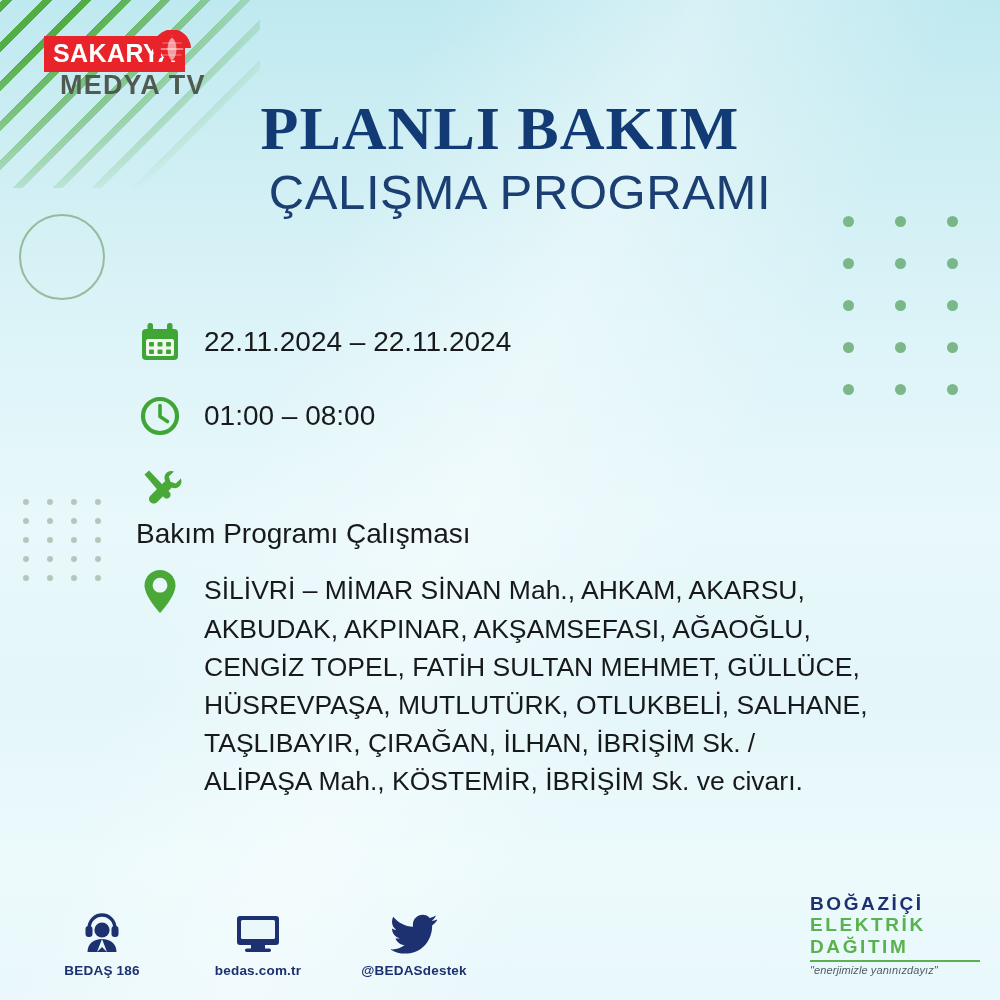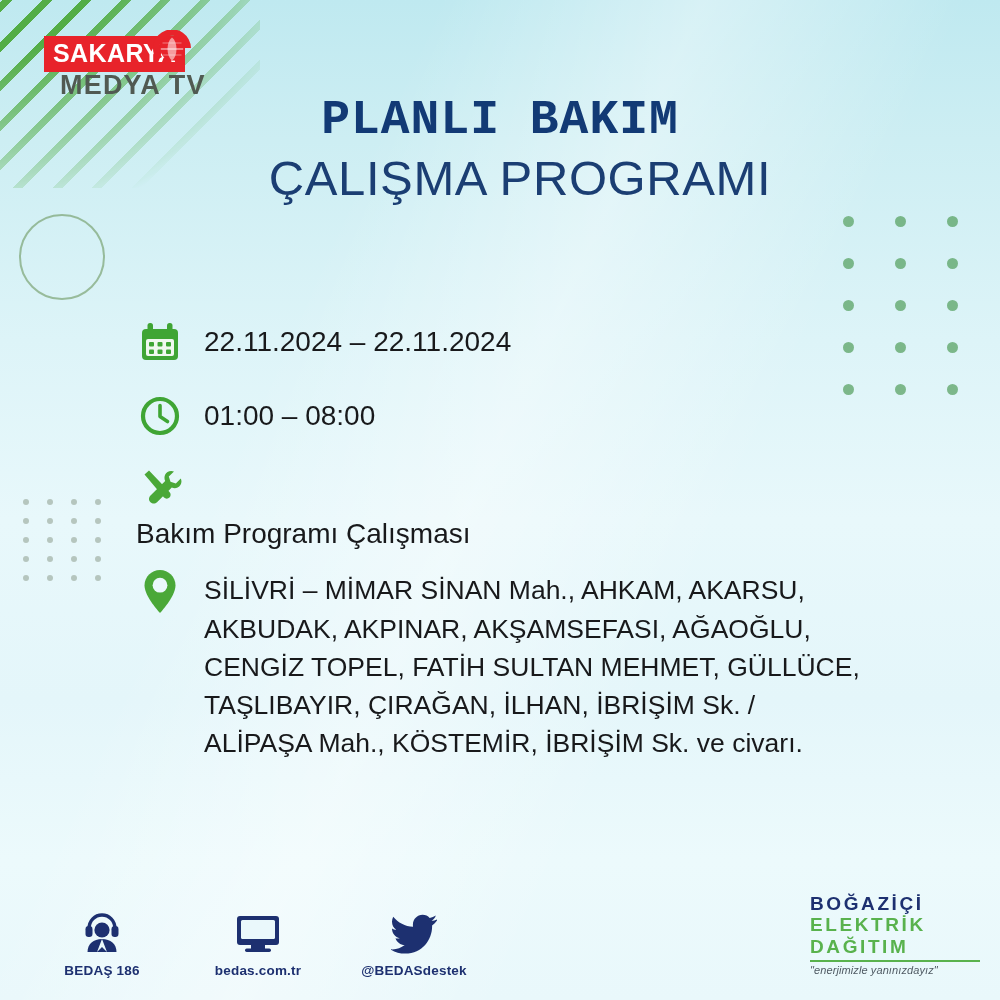--- a/index.html
+++ b/index.html
@@ -107,25 +107,25 @@
     font-family:"Liberation Sans", sans-serif;
   }
 
   
   #headline{
     position:absolute; left:0; right:0; top:96px;
     text-align:center; z-index:5;
   }
   #title-main{
     color:#123a75;
-    font-size:48px;
+    font-size:62px;
     font-weight:bold;
     letter-spacing:1px;
     line-height:1.04;
-    font-family:Liberation Mono, monospace;
+    font-family:Liberation Serif, serif;
   }
   #title-sub{
     color:#1b3e73;
     font-size:49px;
     font-weight:normal;
     letter-spacing:.6px;
     line-height:1.16;
     margin-top:4px;
     font-family:"Liberation Sans", sans-serif;
     padding-left:40px;
@@ -318,20 +318,21 @@
       <div class="ico">
         <svg width="44" height="48" viewBox="0 0 44 48">
           <path d="M22 2 C13.4 2 6.5 8.9 6.5 17.5 C6.5 28.5 22 45 22 45 C22 45 37.5 28.5 37.5 17.5 C37.5 8.9 30.6 2 22 2 Z" fill="#4aa838"></path>
           <circle cx="22" cy="17.2" r="7.4" fill="#eaf8fb"></circle>
         </svg>
       </div>
       <div id="address-lines">
           <div>SİLİVRİ – MİMAR SİNAN Mah., AHKAM, AKARSU,</div>
           <div>AKBUDAK, AKPINAR, AKŞAMSEFASI, AĞAOĞLU,</div>
           <div>CENGİZ TOPEL, FATİH SULTAN MEHMET, GÜLLÜCE,</div>
+          <div>HÜSREVPAŞA, MUTLUTÜRK, OTLUKBELİ, SALHANE,</div>
           <div>TAŞLIBAYIR, ÇIRAĞAN, İLHAN, İBRİŞİM Sk. /</div>
           <div>ALİPAŞA Mah., KÖSTEMİR, İBRİŞİM Sk. ve civarı.</div>
         </div>
     </div>
 
   </div>
 
   <div id="footer">
 
     <div class="fitem">

